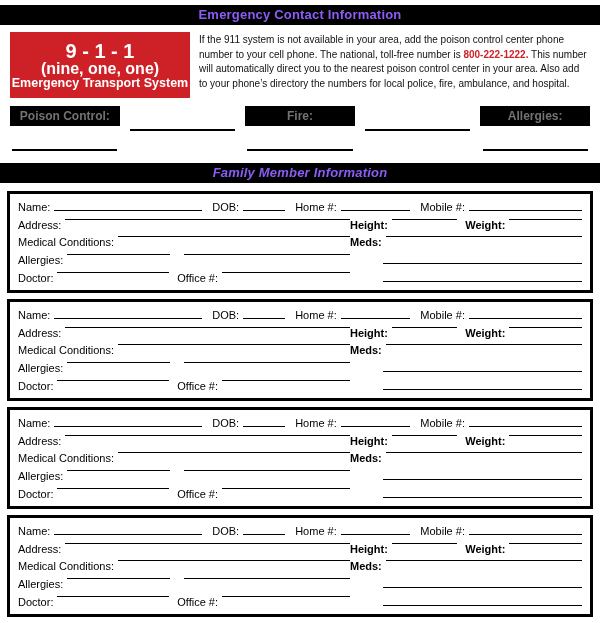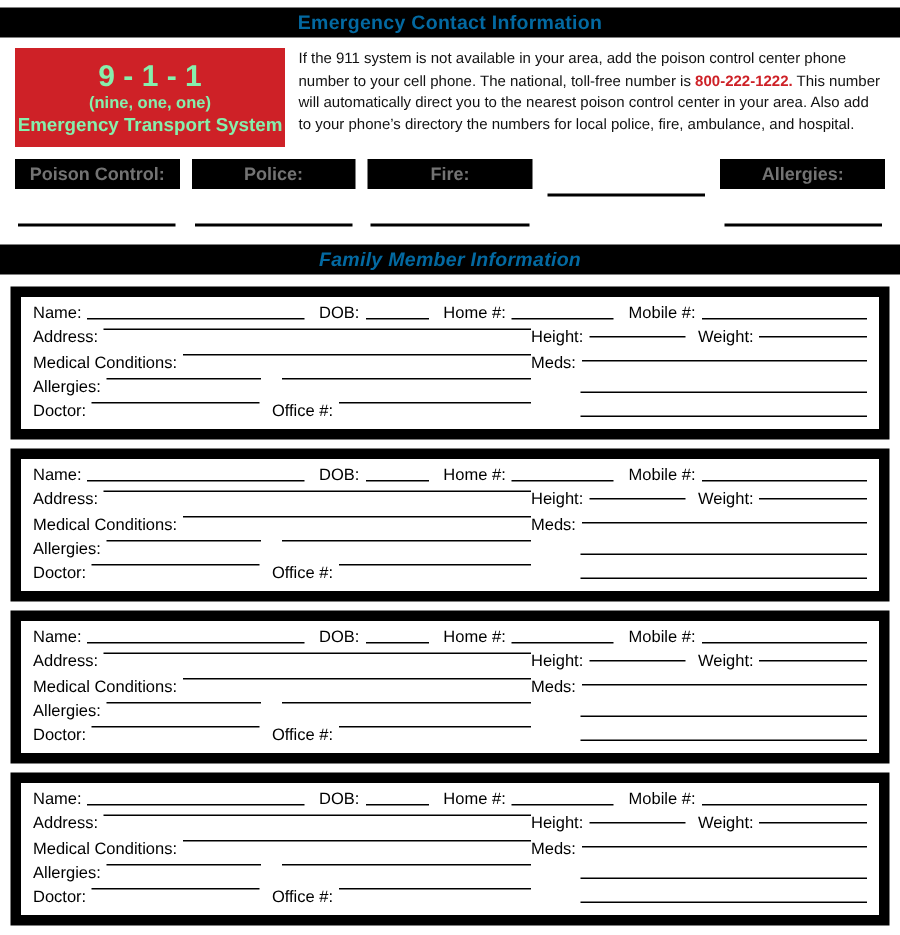--- a/index.html
+++ b/index.html
@@ -6,63 +6,63 @@
   html, body { width: 600px; }
   body {
     height: 623px;
     overflow: hidden;
     background: #ffffff;
     font-family: "Liberation Sans", sans-serif;
     color: #000;
   }
   .bar {
     background: #000;
-    color: #0369a1;
+    color: #8b5cf6;
     font-weight: bold;
     font-size: 13px;
     height: 20px;
     line-height: 20px;
     text-align: center;
     letter-spacing: .2px;
   }
   .bar-top { margin-top: 5px; }
   .fam-bar { margin-top: 12px; font-style: italic; }
 
   .intro-wrap { display: flex; align-items: flex-start; gap: 9px; margin: 7px 10px 0 10px; }
   .red-box {
     width: 180px; height: 66px; flex: 0 0 180px;
-    background: #ce2127; color: #86efac;
+    background: #ce2127; color: #ffffff;
     display: flex; flex-direction: column; justify-content: center; align-items: center;
     text-align: center; gap: 1px;
   }
   .rb-big { font-size: 20px; font-weight: bold; line-height: 22px; }
-  .rb-sub { font-size: 11px; font-weight: bold; line-height: 12px; }
+  .rb-sub { font-size: 16px; font-weight: bold; line-height: 12px; }
   .rb-cap { font-size: 12.5px; font-weight: bold; line-height: 14px; }
   .intro-text { flex: 1; font-size: 10px; line-height: 14.6px; color: #111; padding-top: 1px; }
   .phone { color: #ce2127; font-weight: bold; }
 
   .en-row { display: flex; gap: 8px; margin: 8px 10px 0 10px; }
   .en-col { flex: 1; display: flex; flex-direction: column; align-items: center; }
   .en-box {
     width: 100%; height: 20px; line-height: 20px;
     background: #000; color: #737373; font-weight: bold; font-size: 12px; text-align: center;
   }
   .en-line { width: 96%; height: 0; border-bottom: 2px solid #000; margin-top: 23px; }
 
   .blocks { margin: 8px 7px 0 7px; }
   .block {
-    border: 7px solid #000000;
+    border: 3px solid #000000;
     height: 102px;
     margin-bottom: 6px;
     padding: 3px 8px 4px 8px;
     display: flex; flex-direction: column; justify-content: space-between;
   }
   .row { display: flex; align-items: flex-end; height: 18.5px; }
   .grp-l { flex: 0 0 332px; display: flex; align-items: flex-start; }
-  .grp-r { flex: 1; display: flex; align-items: center; }
+  .grp-r { flex: 1; display: flex; align-items: flex-start; font-weight: bold; }
   .lbl { font-size: 11px; white-space: nowrap; padding-bottom: 2px; }
   .ml  { margin-left: 10px; }
   .ml8 { margin-left: 8px; }
   .fline { height: 0; border-bottom: 1px solid #000; margin: 0 0 4px 4px; }
   .f17 { flex: 1.7; } .f13 { flex: 1.3; } .f10 { flex: 1; } .f08 { flex: 0.8; }
   .f09 { flex: 0.9; } .f062 { flex: 0.62; } .f083 { flex: 0.83; } .f095 { flex: 0.95; }
   .w42 { flex: 0 0 42px; }
   .gap14 { margin-left: 14px; }
   .ind { margin-left: 33px; }
 </style>
@@ -79,21 +79,20 @@
   </div>
   <p class="intro-text"><span>If the 911 system is not available in your area, add the poison control center phone number to your cell phone. The national, toll-free number is </span><span class="phone">800-222-1222.</span><span> This number will automatically direct you to the nearest poison control center in your area. Also add to your phone’s directory the numbers for local police, fire, ambulance, and hospital.</span></p>
 </div>
 
 <div class="en-row">
   <div class="en-col">
     <div class="en-box">Poison Control:</div>
     <div class="en-line"></div>
   </div>
   <div class="en-col">
-    <div class="en-box">Police:</div>
     <div class="en-line"></div>
   </div>
   <div class="en-col">
     <div class="en-box">Fire:</div>
     <div class="en-line"></div>
   </div>
   <div class="en-col">
     <div class="en-line"></div>
   </div>
   <div class="en-col">

